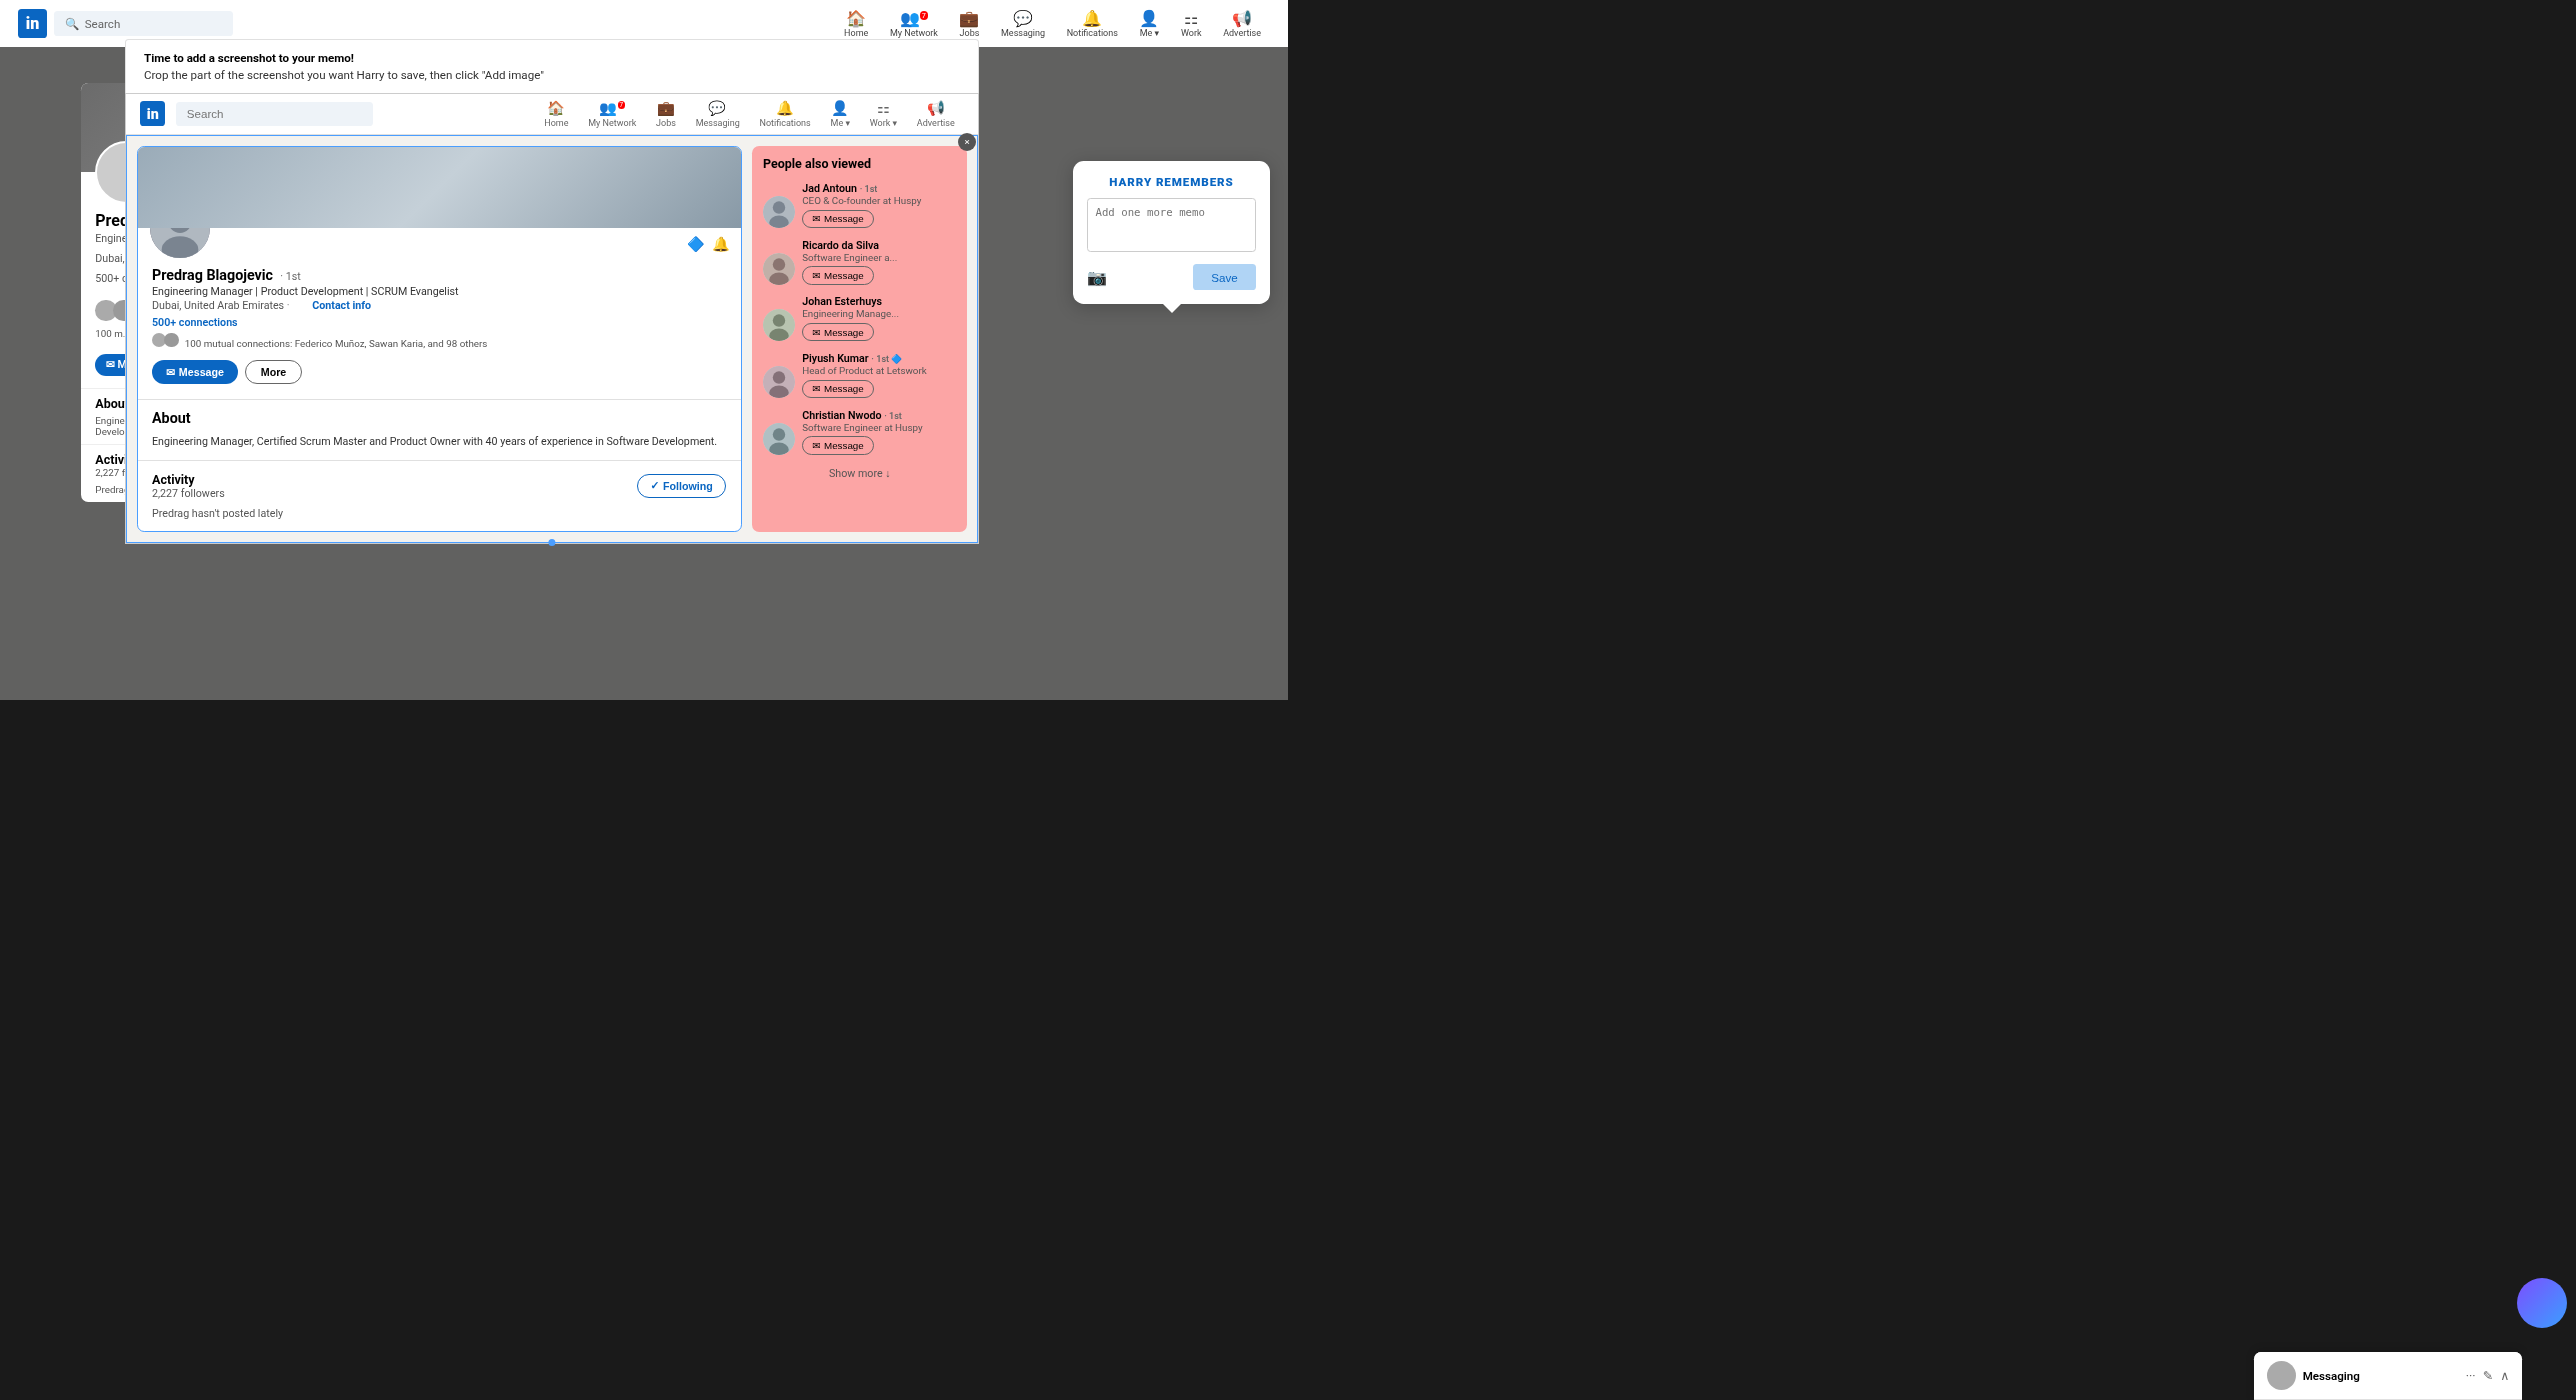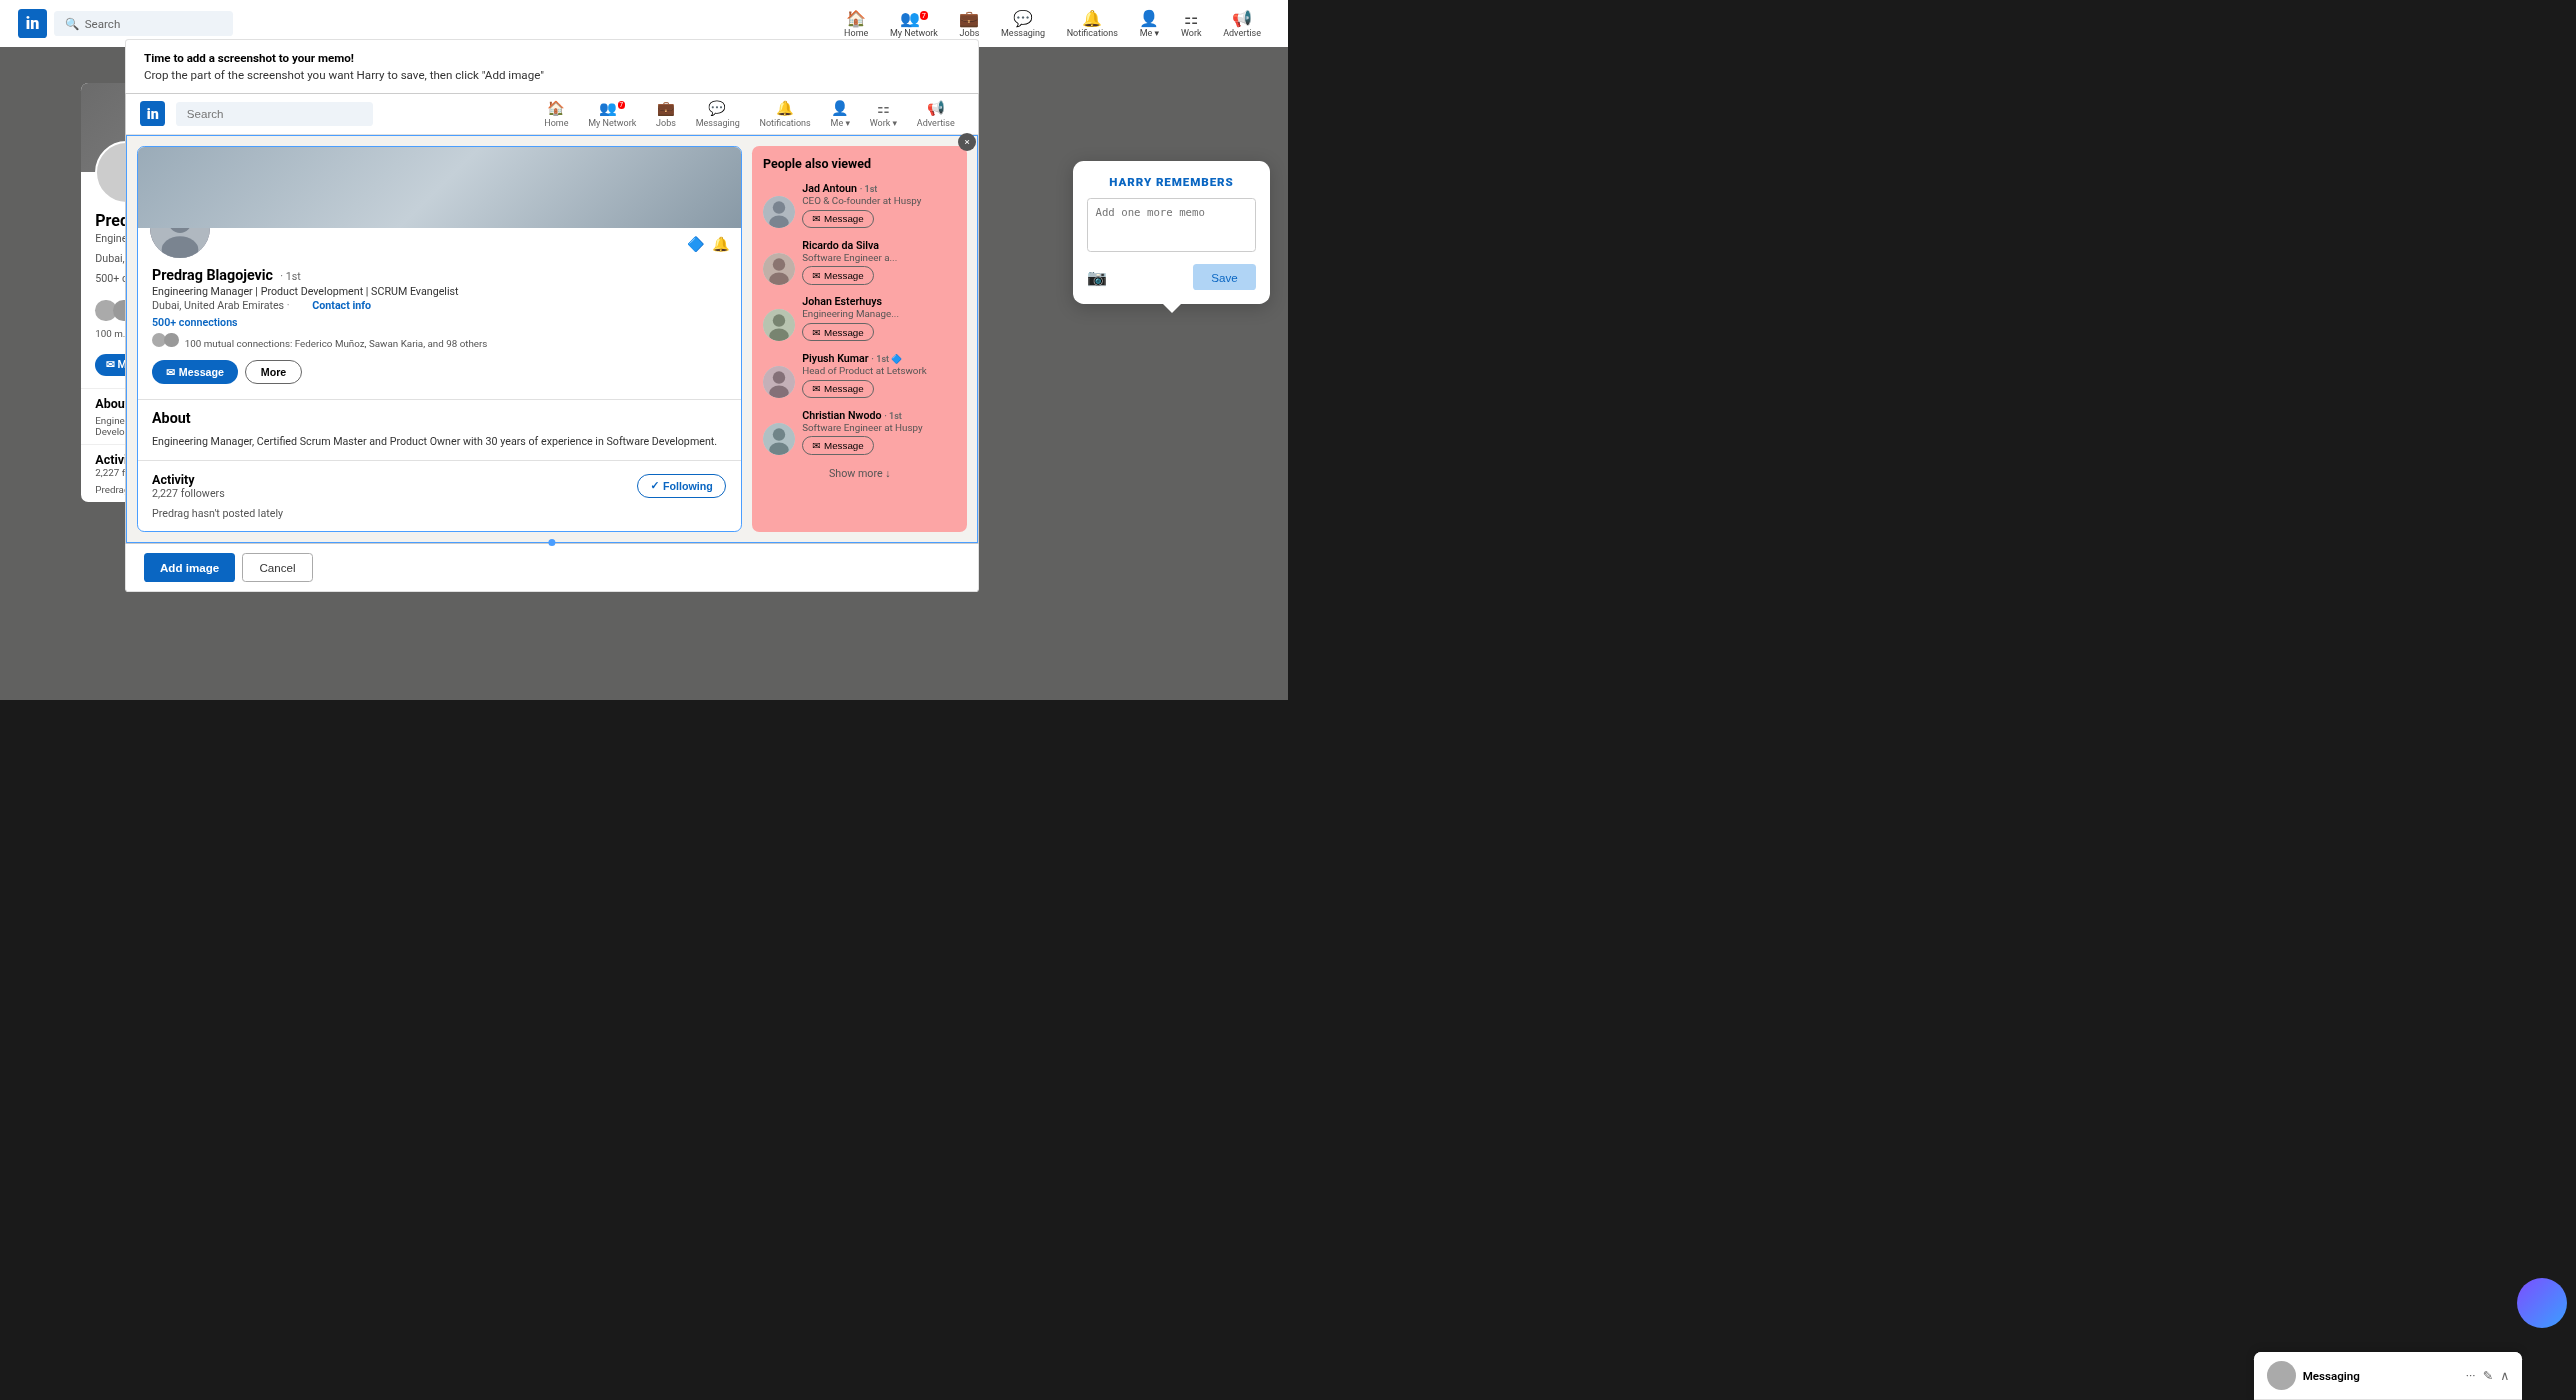--- a/index.html
+++ b/index.html
@@ -781,21 +781,21 @@
             <button class="btn-message">
               <span>✉</span>
               <span>Message</span>
             </button>
             <button class="btn-more">More</button>
           </div>
         </div>
 
         <div class="profile-about">
           <div class="about-title">About</div>
-          <div class="about-text">Engineering Manager, Certified Scrum Master and Product Owner with 30 years of experience in Software Development.</div>
+          <div class="about-text">Engineering Manager, Certified Scrum Master and Product Owner with 40 years of experience in Software Development.</div>
         </div>
 
         <div class="profile-activity">
           <div class="activity-header">
             <div>
               <div class="activity-title">Activity</div>
               <div class="activity-followers">2,227 followers</div>
             </div>
             <button class="btn-following">
               <span>✓</span>
@@ -906,24 +906,20 @@
 
         <div class="show-more">Show more ↓</div>
       </div>
     </div>
 
     <div class="crop-dot"></div>
 
     <div class="crop-close" style="top:39px;right:1.8px;">×</div>
   </div>
 
-  <div class="bottom-buttons">
-    <button class="btn-add-image">Add image</button>
-    <button class="btn-cancel">Cancel</button>
-  </div>
 </div>
 
 <div class="harry-widget" style="top:161px;right:18px;">
   <div class="harry-title">HARRY REMEMBERS</div>
   <textarea class="harry-textarea" placeholder="Add one more memo" style=""></textarea>
   <div class="harry-actions">
     <span class="harry-camera">📷</span>
     <button class="btn-harry-save">Save</button>
   </div>
   <div class="harry-tail"></div>

